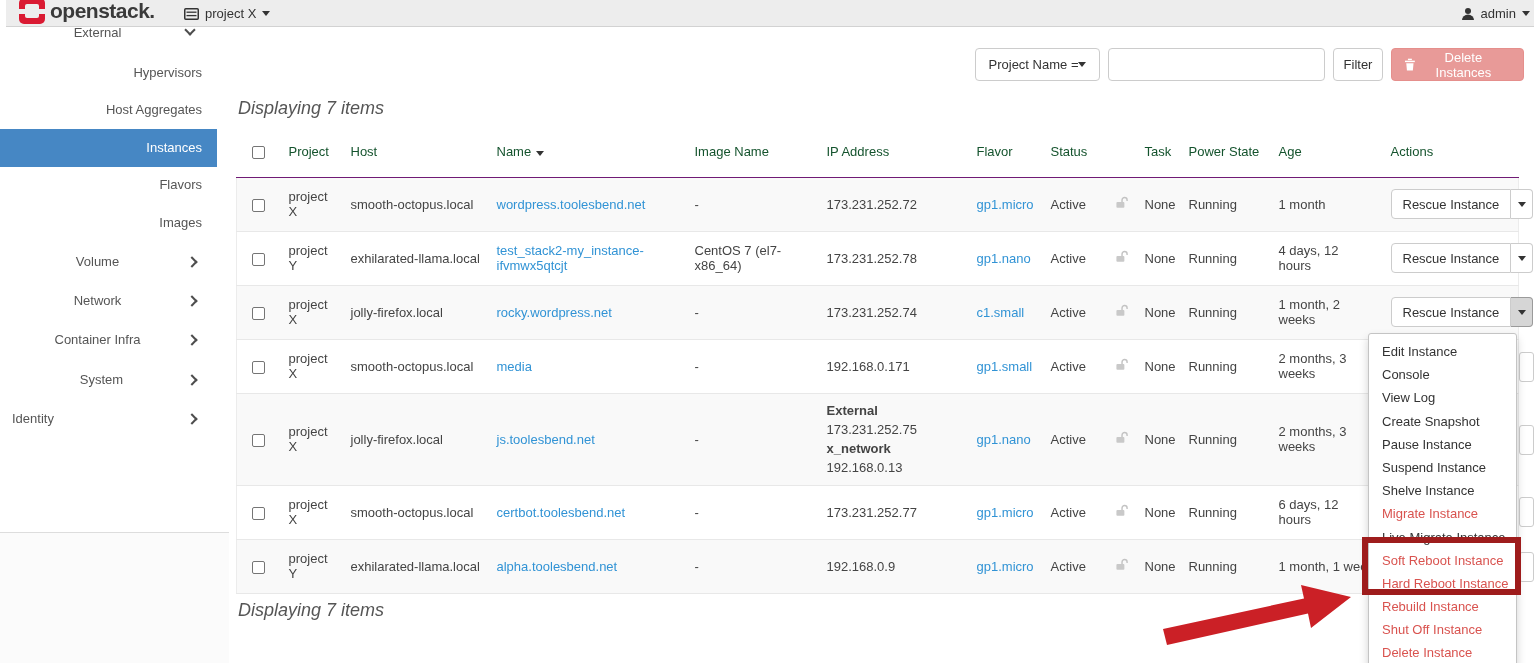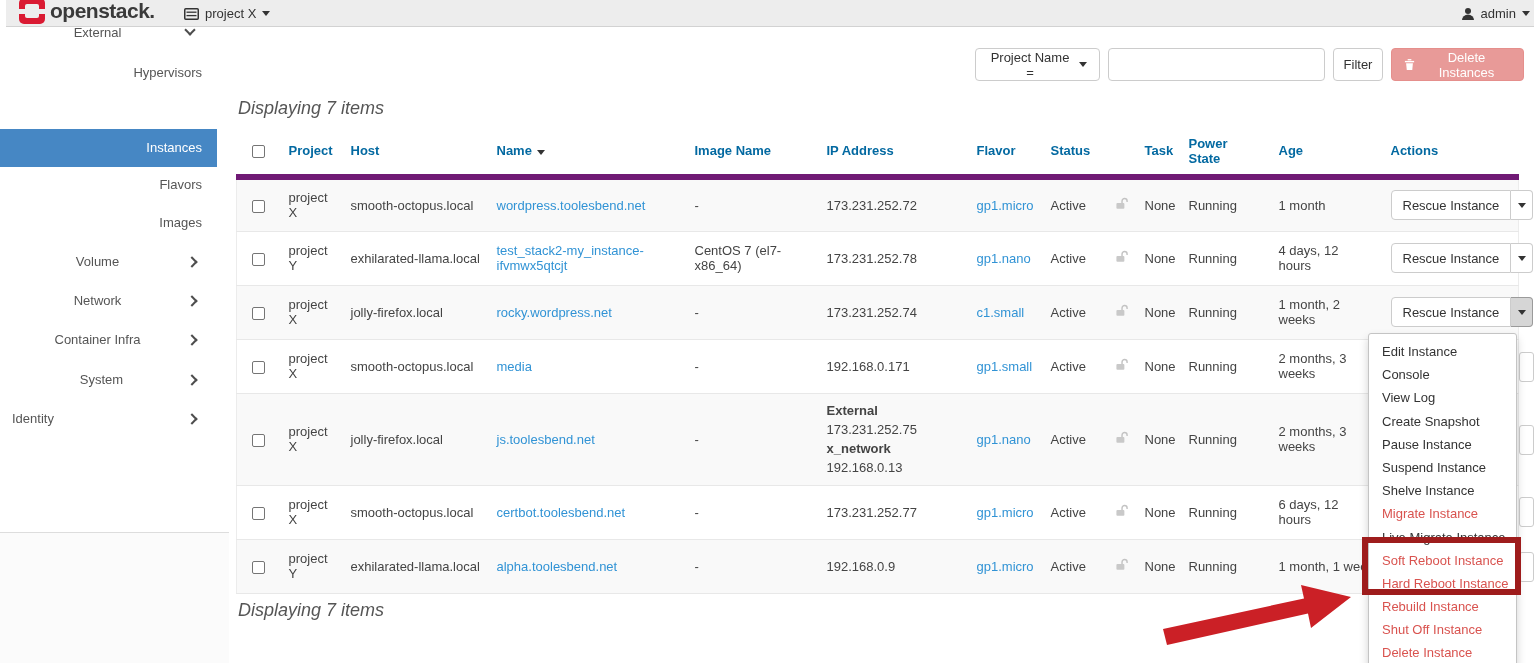--- a/index.html
+++ b/index.html
@@ -32,34 +32,34 @@
   .nav-sub { text-align:right; padding-right:15px; }
   .nav-sub.active { background:#4687c4; color:#fff; }
   .chev { position:absolute; display:inline-block; width:8px; height:8px;
           border-right:2.5px solid #4d4d4d; border-top:2.5px solid #4d4d4d; }
   .chev-right { transform:rotate(45deg); top:15px; left:188px; }
   .chev-down  { transform:rotate(135deg); top:12px; left:186px; }
   .nav-identity { text-align:left; padding-left:12px; }
 
   
   .filter-bar { position:absolute; top:48px; left:975px; height:33px; display:flex; gap:8px; }
-  .btn { display:inline-flex; align-items:center; justify-content:center; gap:7px;
+  .btn { display:inline-flex; align-items:center; justify-content:center; gap:0;
          height:33px; background:#fff; border:1px solid #ccc; border-radius:4px;
          font-size:13px; color:#333; cursor:pointer; padding:0 12px; }
   .filter-field { width:125px; }
   .filter-input { width:217px; height:33px; border:1px solid #ccc; border-radius:4px; padding:0 8px; font-size:13px; }
   .btn-filter { width:50px; }
   .btn-danger-disabled { background:#d9534f; border:1px solid #d43f3a; color:#fff; opacity:.58; width:133px; }
 
   
   .summary { position:absolute; left:238px; font-size:18px; color:#555;font-style:italic; }
   .itable { position:absolute; left:236px; top:127px; width:1282px; border-collapse:collapse;
             table-layout:fixed; font-size:13px; color:#444; }
-  .itable th { font-weight:bold; color:#0369a1; text-align:left; vertical-align:middle;
-               height:50px; padding:0 8px; border-bottom:6px solid #701a75; background:#fff; }
+  .itable th { font-weight:normal; color:#14532d; text-align:left; vertical-align:middle;
+               height:50px; padding:0 8px; border-bottom:1px solid #701a75; background:#fff; }
   .itable td { vertical-align:middle; padding:6px 8px; border-bottom:1px solid #e8e8e8; }
   .itable tbody tr { height:54px; }
   .itable tbody tr.tall { height:92px; }
   .itable tbody tr:nth-child(odd) { background:#f9f9f9; }
   .itable tbody tr { border-left:1px solid #ececec; border-right:1px solid #ececec; }
   a.cell-link { color:#3193d5; text-decoration:none; word-wrap:break-word; }
   .checkbox { display:inline-block; width:13px; height:13px; border:1px solid #757575;
               border-radius:2px; background:#fff; vertical-align:middle; cursor:pointer; }
   .sort-caret { display:inline-block; width:0; height:0; border-left:4px solid transparent;
                 border-right:4px solid transparent; border-top:5px solid #333; margin-left:5px; }
@@ -127,20 +127,23 @@
   </div>
 
   <div class="below-sidebar"></div>
   <div class="sidebar">
     <div class="nav-item nav-section" style="top:-13px;">
       <span>External</span>
       <span class="chev chev-down"></span>
     </div>
     <div class="nav-item nav-sub" style="top:27px;">
       <span>Hypervisors</span>
+    </div>
+    <div class="nav-item nav-sub" style="top:64px;">
+      <span>Host Aggregates</span>
     </div>
     <div class="nav-item nav-sub active" style="top:102px;">
       <span>Instances</span>
     </div>
     <div class="nav-item nav-sub" style="top:139px;">
       <span>Flavors</span>
     </div>
     <div class="nav-item nav-sub" style="top:177px;">
       <span>Images</span>
     </div>

